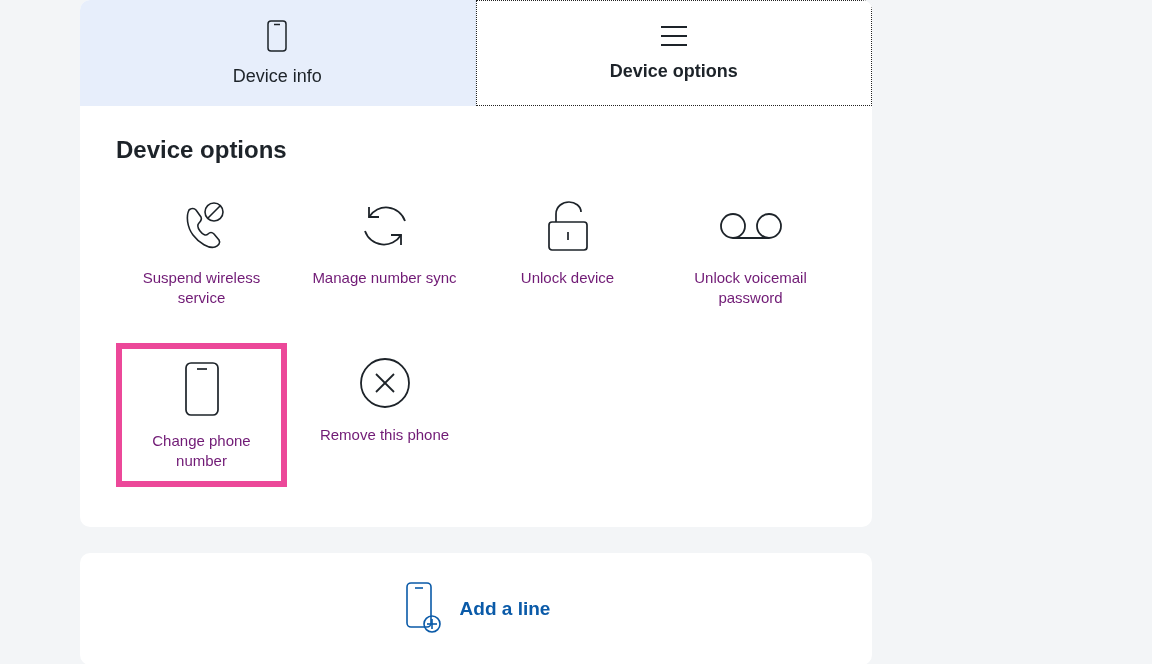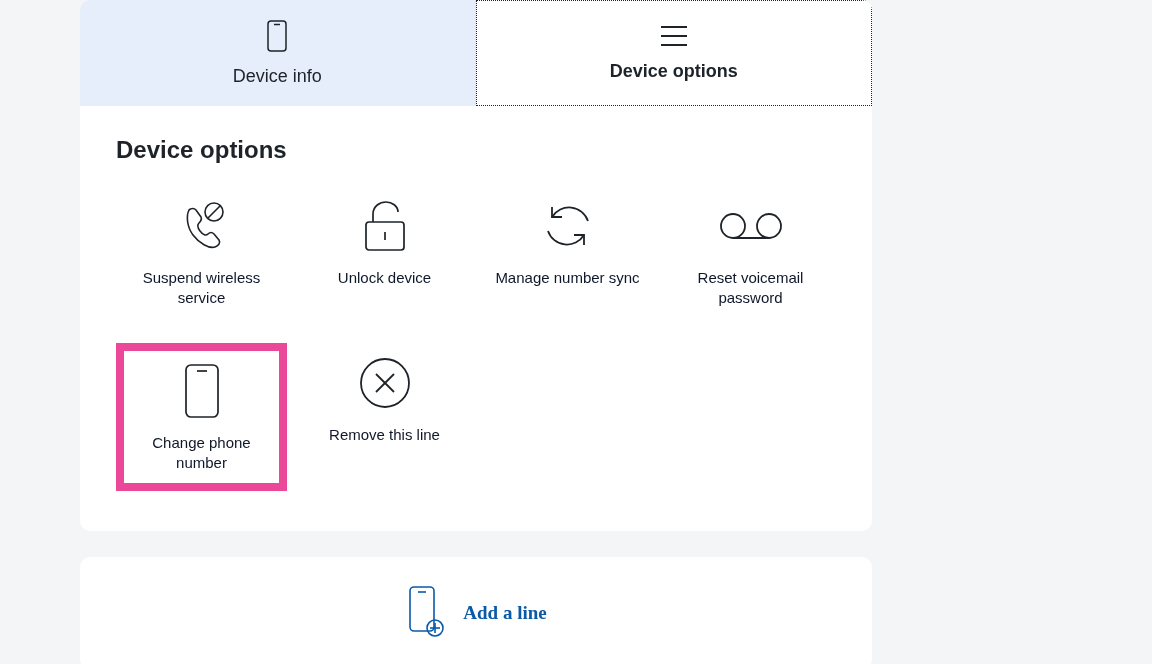--- a/index.html
+++ b/index.html
@@ -75,38 +75,37 @@
   .option .icon-wrap {
     height: 64px;
     display: flex;
     align-items: center;
     justify-content: center;
     margin-bottom: 10px;
   }
   .option .opt-label {
     font-size: 15px;
     line-height: 1.35;
-    color: #0f172a;
+    color: #701a75;
   }
   .highlighted {
-    border: 8px solid #ec4899;
+    border: 6px solid #ec4899;
   }
 
   .add-line-card {
     background: #ffffff;
     border-radius: 10px;
     width: 792px;
     height: 112px;
     margin-top: 26px;
     display: flex;
     align-items: center;
     justify-content: center;
     gap: 18px;
     cursor: pointer;
-    font-family: Liberation Serif, serif;
   }
   .add-line-label {
     font-size: 19px;
     font-weight: 700;
     color: #0a5aa8;
   }
 </style>
 </head>
 <body>
 
@@ -152,50 +151,50 @@
               <path d="M15 12 C15 12 19 9 22 12 L27 19 C28 21 27 23 25 25 C23 27 23 29 26 33 C29 37 32 38 34 36 C36 34 38 34 40 36 L45 42 C47 45 44 48 41 49 C35 51 25 45 19 37 C13 29 12 18 15 12 Z"></path>
               <circle cx="40" cy="14" r="9"></circle>
               <line x1="34" y1="20" x2="46" y2="8"></line>
             </svg>
           </span>
           <span class="opt-label">Suspend wireless service</span>
         </div>
 
         <div class="option">
           <span class="icon-wrap">
-            <svg width="54" height="56" viewBox="0 0 54 56" fill="none" stroke="#1d2329" stroke-width="1.7">
-              <rect x="8" y="24" width="38" height="28" rx="3"></rect>
-              <path d="M15 24 V16 C15 8 22 4 28 4 C34 4 40 8 40 14"></path>
-              <line x1="27" y1="34" x2="27" y2="42"></line>
-            </svg>
-          </span>
-          <span class="opt-label">Unlock device</span>
-        </div>
-
-        <div class="option">
-          <span class="icon-wrap">
             <svg width="58" height="58" viewBox="0 0 58 58" fill="none" stroke="#1d2329" stroke-width="1.8">
               <path d="M13 20 A20 20 0 0 1 49 24"></path>
               <polyline points="13,10 13,20 23,20"></polyline>
               <path d="M45 38 A20 20 0 0 1 9 34"></path>
               <polyline points="45,48 45,38 35,38"></polyline>
             </svg>
           </span>
           <span class="opt-label">Manage number sync</span>
         </div>
 
         <div class="option">
           <span class="icon-wrap">
+            <svg width="54" height="56" viewBox="0 0 54 56" fill="none" stroke="#1d2329" stroke-width="1.7">
+              <rect x="8" y="24" width="38" height="28" rx="3"></rect>
+              <path d="M15 24 V16 C15 8 22 4 28 4 C34 4 40 8 40 14"></path>
+              <line x1="27" y1="34" x2="27" y2="42"></line>
+            </svg>
+          </span>
+          <span class="opt-label">Unlock device</span>
+        </div>
+
+        <div class="option">
+          <span class="icon-wrap">
             <svg width="66" height="30" viewBox="0 0 66 30" fill="none" stroke="#1d2329" stroke-width="1.8">
               <circle cx="15" cy="15" r="12"></circle>
               <circle cx="51" cy="15" r="12"></circle>
               <line x1="15" y1="27" x2="51" y2="27"></line>
             </svg>
           </span>
-          <span class="opt-label">Reset voicemail password</span>
+          <span class="opt-label">Unlock voicemail password</span>
         </div>
 
         <div class="option highlighted">
           <span class="icon-wrap">
             <svg width="40" height="58" viewBox="0 0 40 58" fill="none" stroke="#1d2329" stroke-width="1.7">
               <rect x="4" y="3" width="32" height="52" rx="5"></rect>
               <line x1="15" y1="9" x2="25" y2="9"></line>
             </svg>
           </span>
           <span class="opt-label">Change phone number</span>
@@ -203,21 +202,21 @@
 
 
         <div class="option">
           <span class="icon-wrap">
             <svg width="54" height="54" viewBox="0 0 54 54" fill="none" stroke="#1d2329" stroke-width="1.8">
               <circle cx="27" cy="27" r="24"></circle>
               <line x1="18" y1="18" x2="36" y2="36"></line>
               <line x1="36" y1="18" x2="18" y2="36"></line>
             </svg>
           </span>
-          <span class="opt-label">Remove this line</span>
+          <span class="opt-label">Remove this phone</span>
         </div>
 
       </div>
 
     </div>
 
   </div>
 
   <div class="add-line-card">
     <span>

